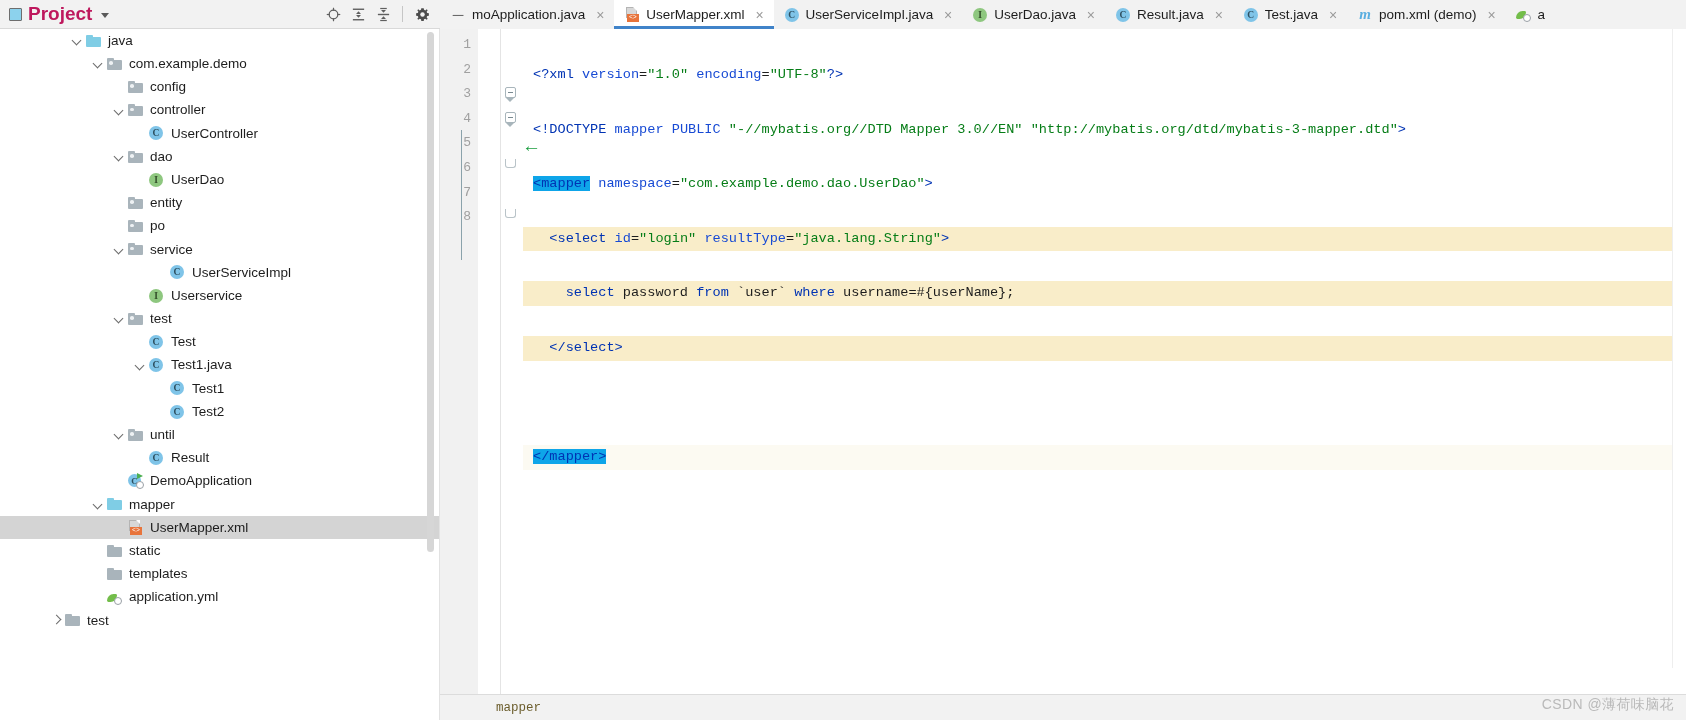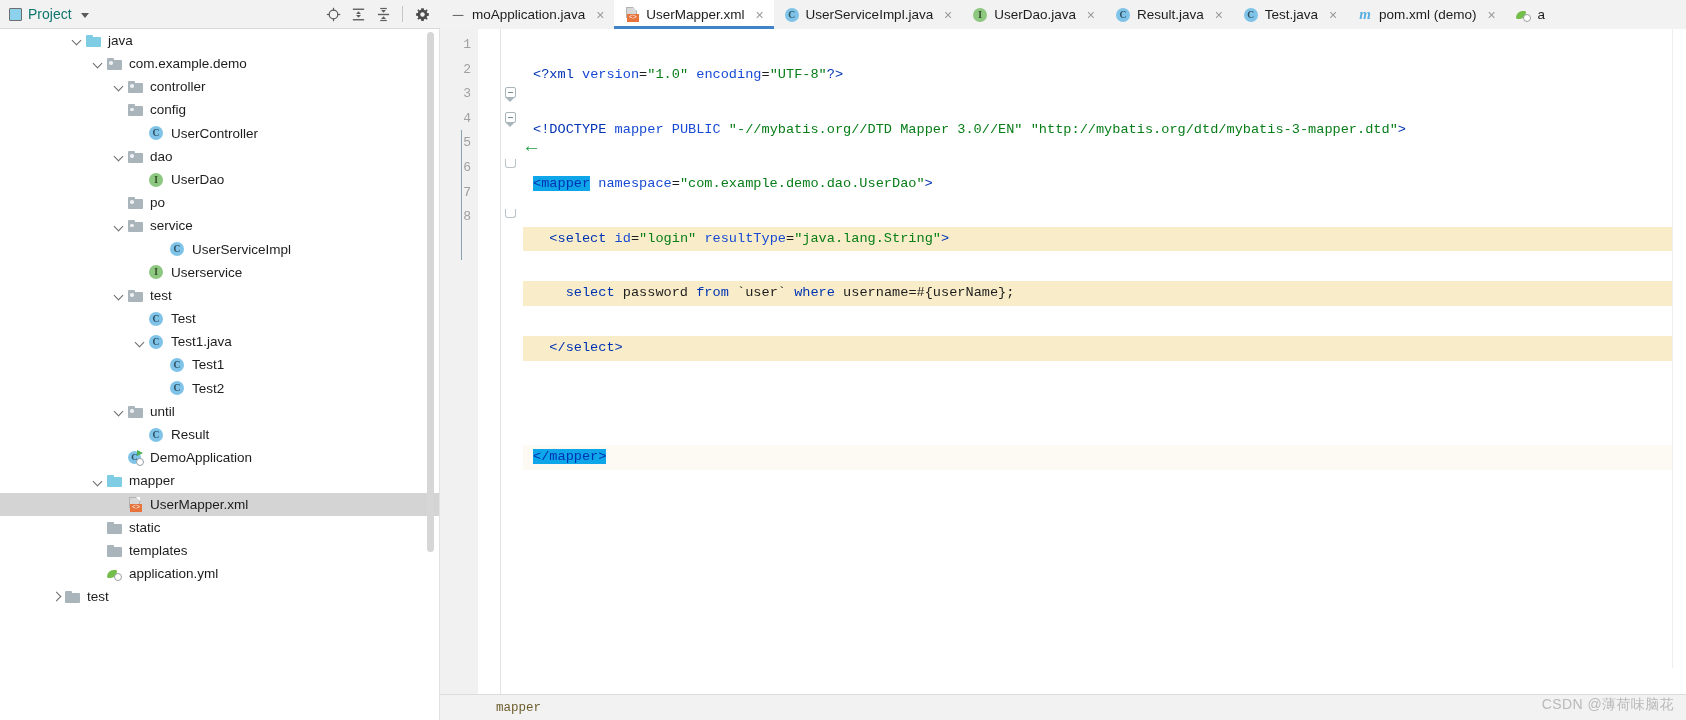--- a/index.html
+++ b/index.html
@@ -20,21 +20,21 @@
   .proj-header{
     width:440px;flex:0 0 440px;height:29px;box-sizing:border-box;
     background:#f2f2f2;display:flex;align-items:center;
     border-bottom:1px solid #d9d9d9;
   }
   .proj-title{display:flex;align-items:center;gap:6px;padding-left:9px;}
   .proj-icon{
     width:13px;height:13px;box-sizing:border-box;
     border:1.6px solid #6e6e6e;background:#8cd2ed;border-radius:1px;
   }
-  .proj-label{font-size:14px;color:#0f766e;}
+  .proj-label{font-size:19px;color:#be185d;font-weight:bold;}
   .caret-dn{
     width:0;height:0;border-left:4.5px solid transparent;border-right:4.5px solid transparent;
     border-top:5px solid #5a5a5a;margin-left:3px;margin-top:2px;
   }
   .proj-tools{margin-left:auto;display:flex;align-items:center;gap:3px;padding-right:7px;}
   .tbtn{width:22px;height:22px;display:flex;align-items:center;justify-content:center;border-radius:3px;}
   .vsep{width:1px;height:16px;background:#c6c6c6;margin:0 5px;}
 
   
   .tabs-wrap{
@@ -370,43 +370,43 @@
               <span class="fld gray">
                 <span class="t"></span>
                 <span class="b"></span>
                 <span class="dot"></span>
               </span>
             </span>
             <span class="lbl">com.example.demo</span>
           </div>
           <div class="row">
             <span style="width:113px;flex:0 0 113px"></span>
+            <span class="arrow"></span>
+            <span class="icoslot">
+              <span class="fld gray">
+                <span class="t"></span>
+                <span class="b"></span>
+                <span class="dot"></span>
+              </span>
+            </span>
+            <span class="lbl">config</span>
+          </div>
+          <div class="row">
+            <span style="width:113px;flex:0 0 113px"></span>
             <span class="arrow open"></span>
             <span class="icoslot">
               <span class="fld gray">
                 <span class="t"></span>
                 <span class="b"></span>
                 <span class="dot"></span>
               </span>
             </span>
             <span class="lbl">controller</span>
           </div>
           <div class="row">
-            <span style="width:113px;flex:0 0 113px"></span>
-            <span class="arrow"></span>
-            <span class="icoslot">
-              <span class="fld gray">
-                <span class="t"></span>
-                <span class="b"></span>
-                <span class="dot"></span>
-              </span>
-            </span>
-            <span class="lbl">config</span>
-          </div>
-          <div class="row">
             <span style="width:134px;flex:0 0 134px"></span>
             <span class="arrow"></span>
             <span class="icoslot">
               <span class="tbadge c">C</span>
             </span>
             <span class="lbl">UserController</span>
           </div>
           <div class="row">
             <span style="width:113px;flex:0 0 113px"></span>
             <span class="arrow open"></span>
@@ -419,20 +419,32 @@
             </span>
             <span class="lbl">dao</span>
           </div>
           <div class="row">
             <span style="width:134px;flex:0 0 134px"></span>
             <span class="arrow"></span>
             <span class="icoslot">
               <span class="tbadge i">I</span>
             </span>
             <span class="lbl">UserDao</span>
+          </div>
+          <div class="row">
+            <span style="width:113px;flex:0 0 113px"></span>
+            <span class="arrow"></span>
+            <span class="icoslot">
+              <span class="fld gray">
+                <span class="t"></span>
+                <span class="b"></span>
+                <span class="dot"></span>
+              </span>
+            </span>
+            <span class="lbl">entity</span>
           </div>
           <div class="row">
             <span style="width:113px;flex:0 0 113px"></span>
             <span class="arrow"></span>
             <span class="icoslot">
               <span class="fld gray">
                 <span class="t"></span>
                 <span class="b"></span>
                 <span class="dot"></span>
               </span>

